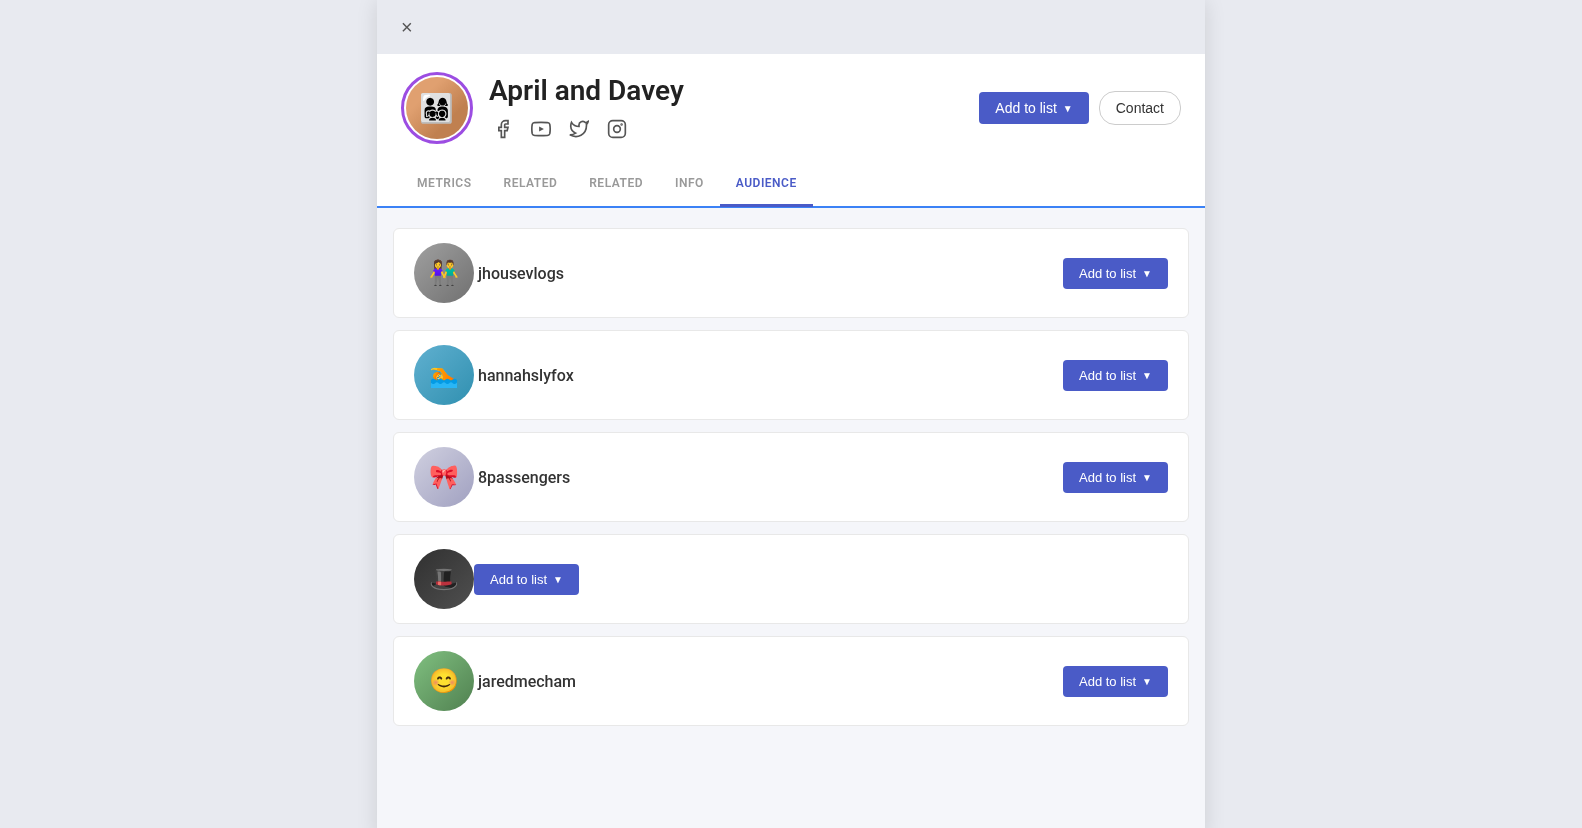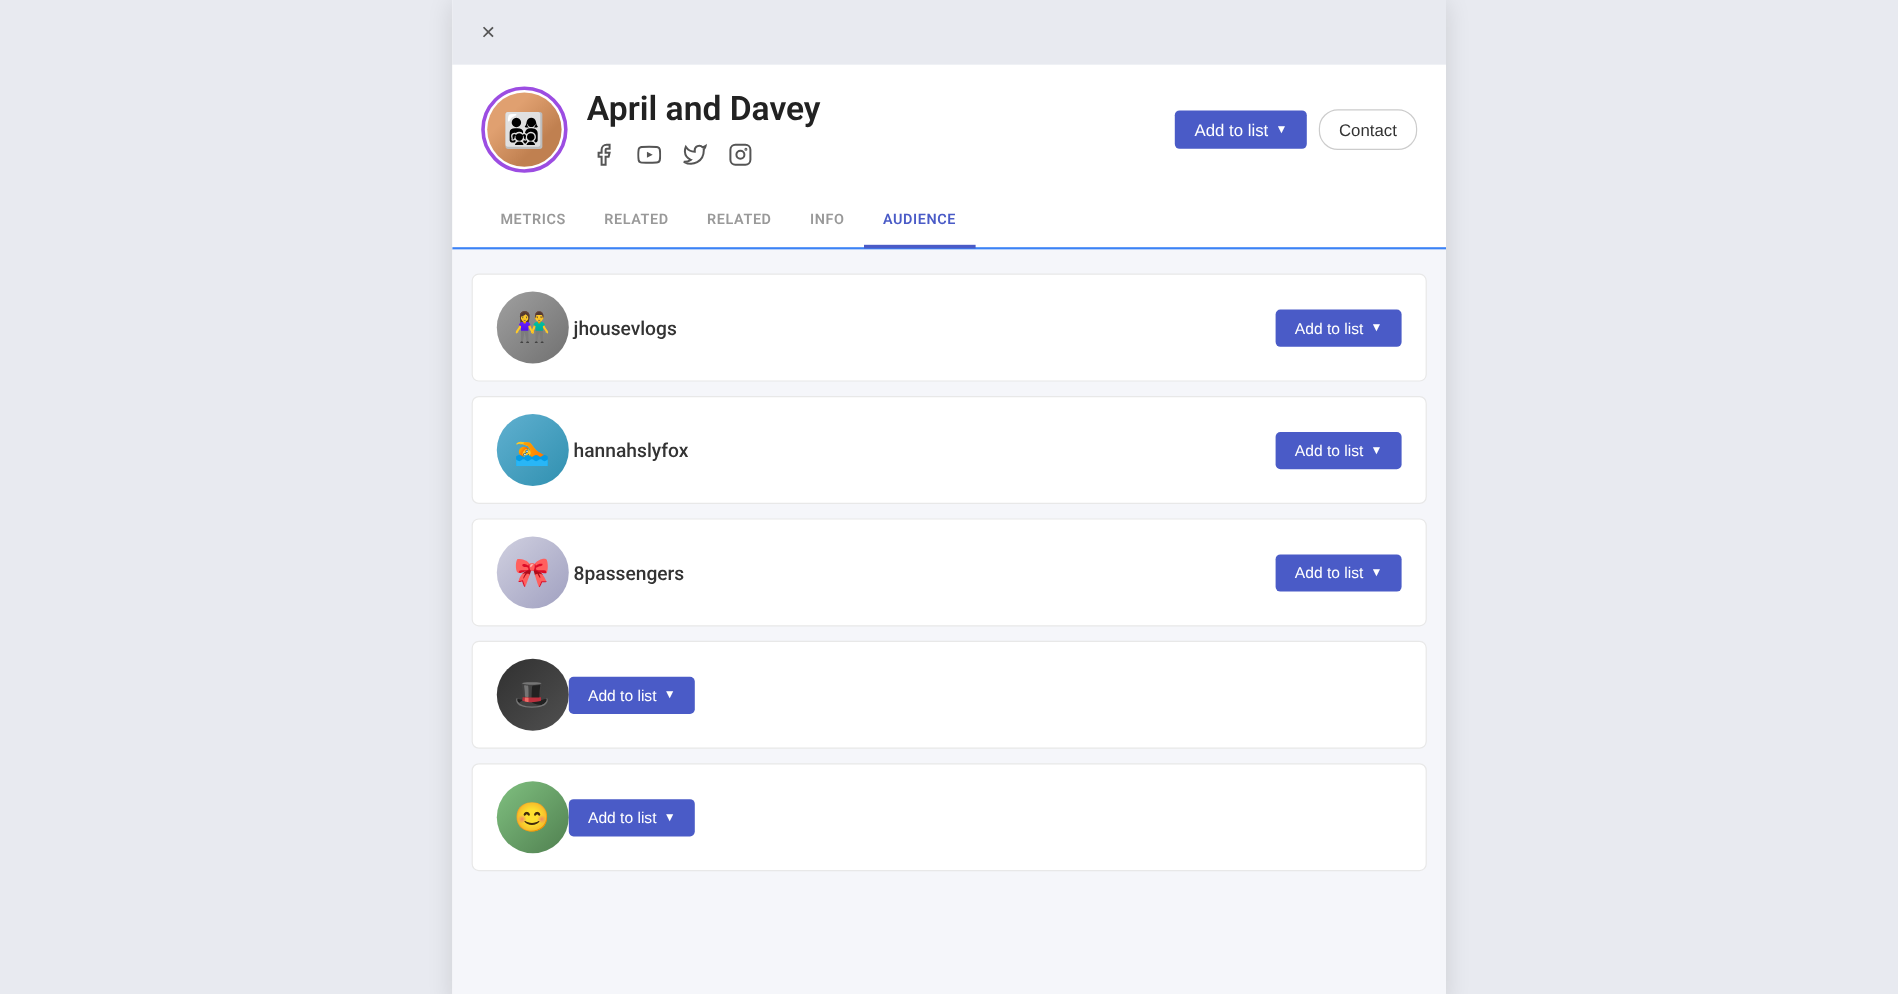--- a/index.html
+++ b/index.html
@@ -300,20 +300,21 @@
     <div class="related-item">
       <div class="item-avatar av4">🎩</div>
       <button class="btn-small-add">
         <span>Add to list</span>
         <span class="chevron">▼</span>
       </button>
     </div>
 
     <div class="related-item">
       <div class="item-avatar av5">😊</div>
+      <div class="item-name">jaredmecham</div>
       <button class="btn-small-add">
         <span>Add to list</span>
         <span class="chevron">▼</span>
       </button>
     </div>
 
   </div>
 </div>
 
 </body></html>

